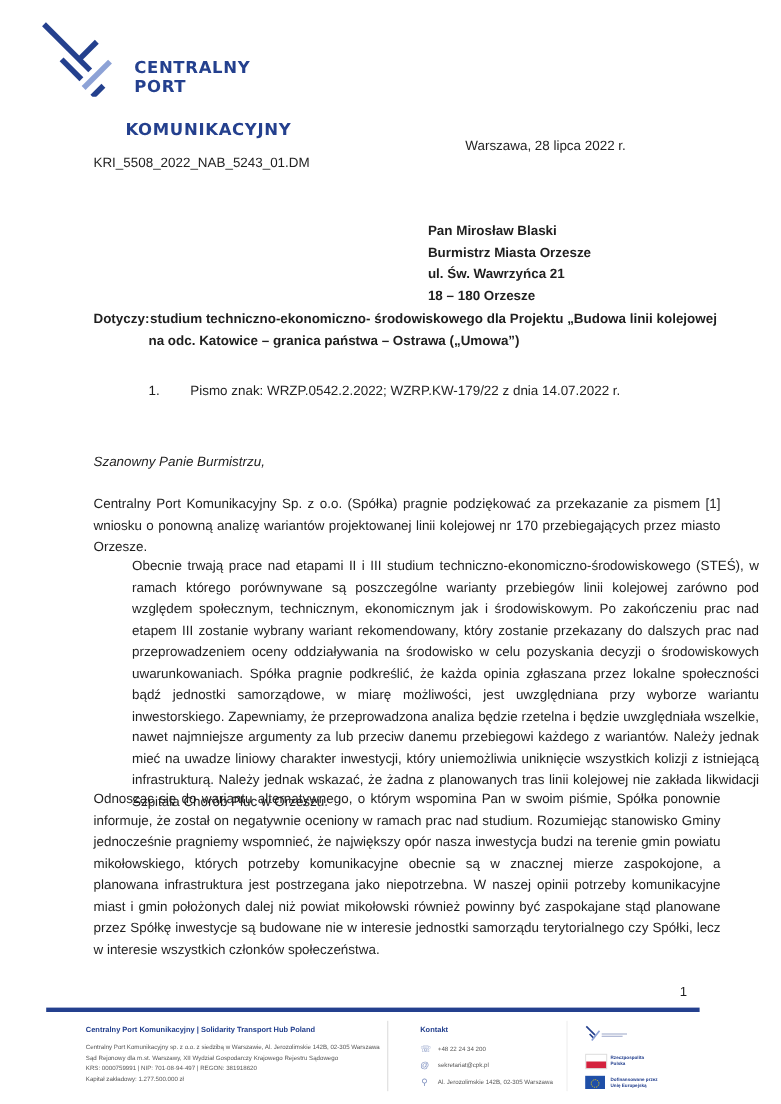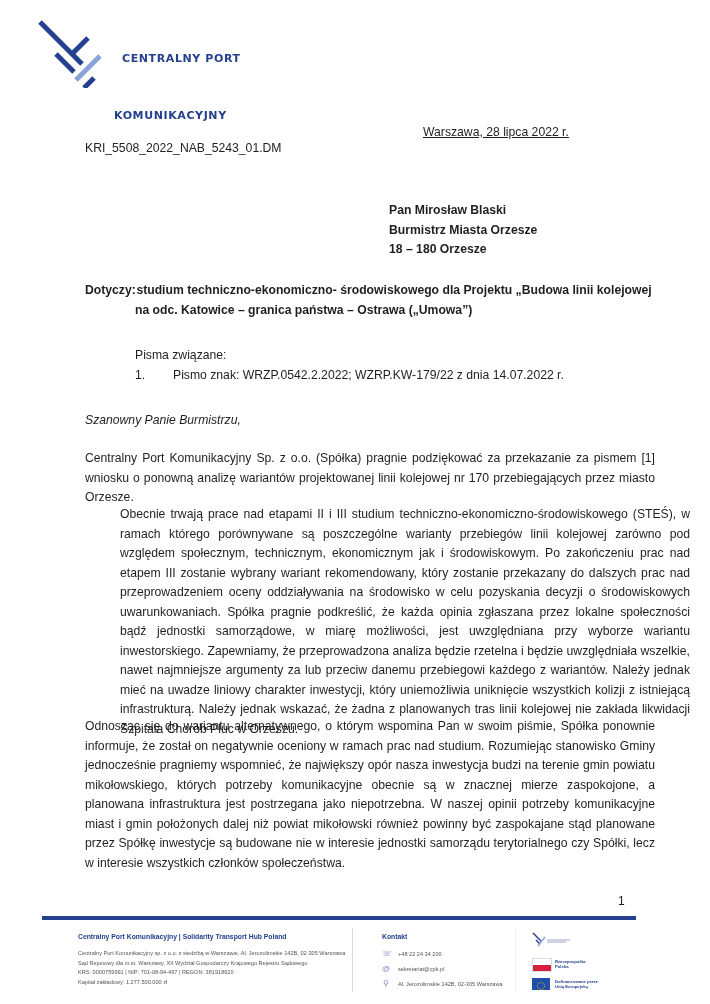--- a/index.html
+++ b/index.html
@@ -1,22 +1,22 @@
 <!DOCTYPE html>
 <html><head>
 <meta charset="utf-8">
 <style>
   html, body { margin:0; padding:0; background:#fff; }
   body { width:710px; height:1004px; position:relative; overflow:hidden; font-family:"Liberation Sans", sans-serif; color:#1a1a1a; }
   .abs { position:absolute; }
   #logo { left:36px; top:18px; width:240px; height:70px; }
-  .logo-text { position:absolute; left:86px; font-family:"DejaVu Sans", sans-serif; font-weight:bold; font-size:11px; letter-spacing:0.6px; color:#24408e; }
+  .logo-text { position:absolute; left:86px; font-family:"DejaVu Sans", sans-serif; font-weight:bold; font-size:15px; letter-spacing:0.6px; color:#24408e; }
   .doc { font-family:"Liberation Sans", sans-serif; font-size:12.2px; line-height:19.5px; color:#1f1f1f; }
   #ref { left:85px; top:139px; }
-  #date { left:423px; top:123px;text-decoration:underline; }
+  #date { left:423px; top:123px; }
   #addressee { left:389px; top:201px; font-weight:bold; }
   #subject { left:85px; top:281px; font-weight:bold; width:570px; }
   #subject .lbl { display:inline-block; width:48px; }
   #subject .indent { padding-left:50px; }
   #related { left:135px; top:346px; }
   #related .num { display:inline-block; width:38px; }
   #salutation { left:85px; top:411px; font-style:italic; }
   .para { left:85px; width:570px; text-align:justify; }
   #p1 { top:449px; }
   #p2 { top:505px;margin-left:35px; }
@@ -52,30 +52,30 @@
   <div class="logo-text" style="top:34px;">CENTRALNY PORT</div>
   <div class="logo-text" style="top:47px;left:78px;margin-top:44px;">KOMUNIKACYJNY</div>
 </div>
 
 <div id="date" class="abs doc">Warszawa, 28 lipca 2022 r.</div>
 <div id="ref" class="abs doc">KRI_5508_2022_NAB_5243_01.DM</div>
 
 <div id="addressee" class="abs doc">
   <div>Pan Mirosław Blaski</div>
   <div>Burmistrz Miasta Orzesze</div>
+  <div>ul. Św. Wawrzyńca 21</div>
   <div>18 – 180 Orzesze</div>
 </div>
 
 <div id="subject" class="abs doc">
   <div><span class="lbl">Dotyczy:</span> <span>studium techniczno-ekonomiczno- środowiskowego dla Projektu „Budowa linii kolejowej</span></div>
   <div class="indent">na odc. Katowice – granica państwa – Ostrawa („Umowa”)</div>
 </div>
 
 <div id="related" class="abs doc">
-  <div>Pisma związane:</div>
   <div><span class="num">1.</span><span>Pismo znak: WRZP.0542.2.2022; WZRP.KW-179/22 z dnia 14.07.2022 r.</span></div>
 </div>
 
 <div id="salutation" class="abs doc">Szanowny Panie Burmistrzu,</div>
 
 <div id="p1" class="abs doc para">Centralny Port Komunikacyjny Sp. z o.o. (Spółka) pragnie podziękować za przekazanie za pismem [1] wniosku o ponowną analizę wariantów projektowanej linii kolejowej nr 170 przebiegających przez miasto Orzesze.</div>
 <div id="p2" class="abs doc para">Obecnie trwają prace nad etapami II i III studium techniczno-ekonomiczno-środowiskowego (STEŚ), w ramach którego porównywane są poszczególne warianty przebiegów linii kolejowej zarówno pod względem społecznym, technicznym, ekonomicznym jak i środowiskowym. Po zakończeniu prac nad etapem III zostanie wybrany wariant rekomendowany, który zostanie przekazany do dalszych prac nad przeprowadzeniem oceny oddziaływania na środowisko w celu pozyskania decyzji o środowiskowych uwarunkowaniach. Spółka pragnie podkreślić, że każda opinia zgłaszana przez lokalne społeczności bądź jednostki samorządowe, w miarę możliwości, jest uwzględniana przy wyborze wariantu inwestorskiego. Zapewniamy, że przeprowadzona analiza będzie rzetelna i będzie uwzględniała wszelkie, nawet najmniejsze argumenty za lub przeciw danemu przebiegowi każdego z wariantów. Należy jednak mieć na uwadze liniowy charakter inwestycji, który uniemożliwia uniknięcie wszystkich kolizji z istniejącą infrastrukturą. Należy jednak wskazać, że żadna z planowanych tras linii kolejowej nie zakłada likwidacji Szpitala Chorób Płuc w Orzeszu.</div>
 <div id="p3" class="abs doc para">Odnosząc się do wariantu alternatywnego, o którym wspomina Pan w swoim piśmie, Spółka ponownie informuje, że został on negatywnie oceniony w ramach prac nad studium. Rozumiejąc stanowisko Gminy jednocześnie pragniemy wspomnieć, że największy opór nasza inwestycja budzi na terenie gmin powiatu mikołowskiego, których potrzeby komunikacyjne obecnie są w znacznej mierze zaspokojone, a planowana infrastruktura jest postrzegana jako niepotrzebna. W naszej opinii potrzeby komunikacyjne miast i gmin położonych dalej niż powiat mikołowski również powinny być zaspokajane stąd planowane przez Spółkę inwestycje są budowane nie w interesie jednostki samorządu terytorialnego czy Spółki, lecz w interesie wszystkich członków społeczeństwa.</div>
 
 <div id="page-num" class="abs doc">1</div>

